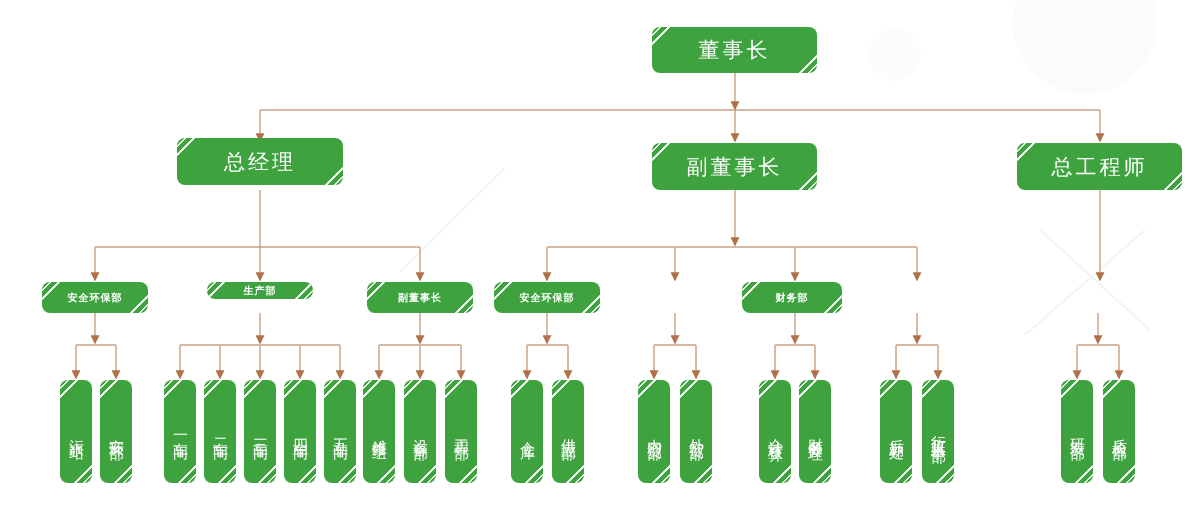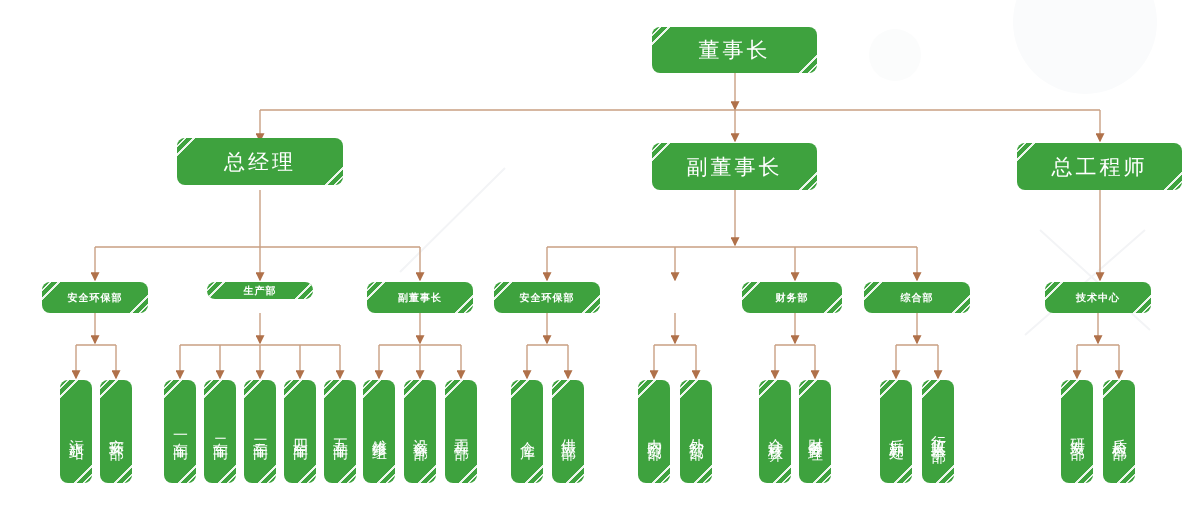--- a/index.html
+++ b/index.html
@@ -109,22 +109,20 @@
 
   <div class="node n2" style="left:177px;top:138px;width:166px;height:47px">总经理</div>
   <div class="node n2" style="left:652px;top:143px;width:165px;height:47px">副董事长</div>
   <div class="node n2" style="left:1017px;top:143px;width:165px;height:47px">总工程师</div>
 
   <div class="node n3" style="left:42px;top:282px;width:106px;height:31px">安全环保部</div>
   <div class="node n3" style="left:207px;top:282px;width:106px;height:17px">生产部</div>
   <div class="node n3" style="left:367px;top:282px;width:106px;height:31px">副董事长</div>
   <div class="node n3" style="left:494px;top:282px;width:106px;height:31px">安全环保部</div>
   <div class="node n3" style="left:742px;top:282px;width:100px;height:31px">财务部</div>
-  <div class="node n3" style="left:864px;top:282px;width:106px;height:31px">综合部</div>
-  <div class="node n3" style="left:1045px;top:282px;width:106px;height:31px">技术中心</div>
 
   <div class="node n4" style="left:60px;top:380px;width:32px;height:103px">污水站</div>
   <div class="node n4" style="left:100px;top:380px;width:32px;height:103px">安环部</div>
   <div class="node n4" style="left:164px;top:380px;width:32px;height:103px">一车间</div>
   <div class="node n4" style="left:204px;top:380px;width:32px;height:103px">二车间</div>
   <div class="node n4" style="left:244px;top:380px;width:32px;height:103px">三车间</div>
   <div class="node n4" style="left:284px;top:380px;width:32px;height:103px">四车间</div>
   <div class="node n4" style="left:324px;top:380px;width:32px;height:103px">五车间</div>
   <div class="node n4" style="left:363px;top:380px;width:32px;height:103px">维修组</div>
   <div class="node n4" style="left:404px;top:380px;width:32px;height:103px">设备部</div>

